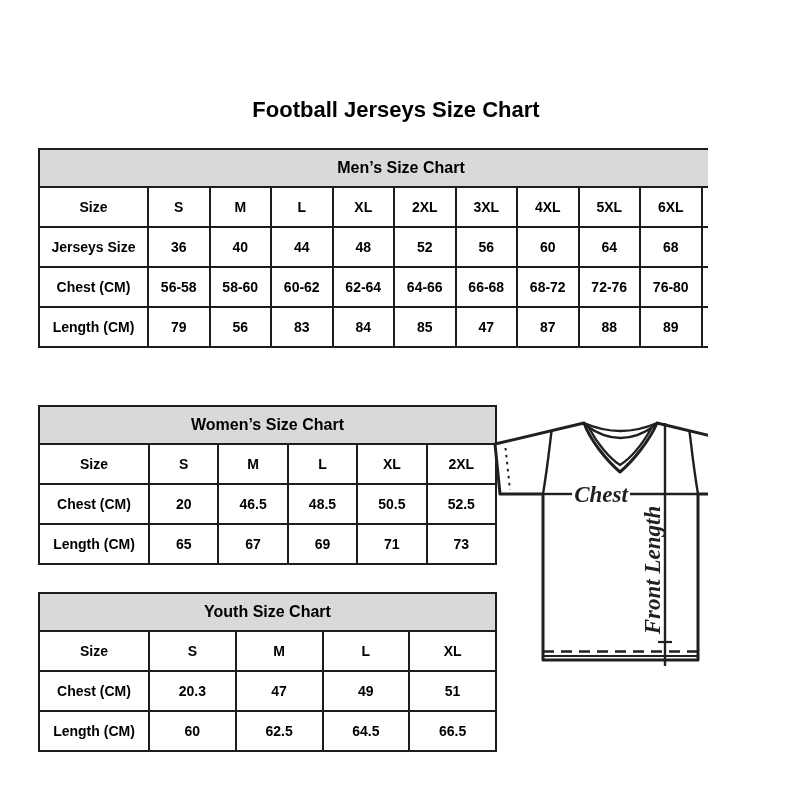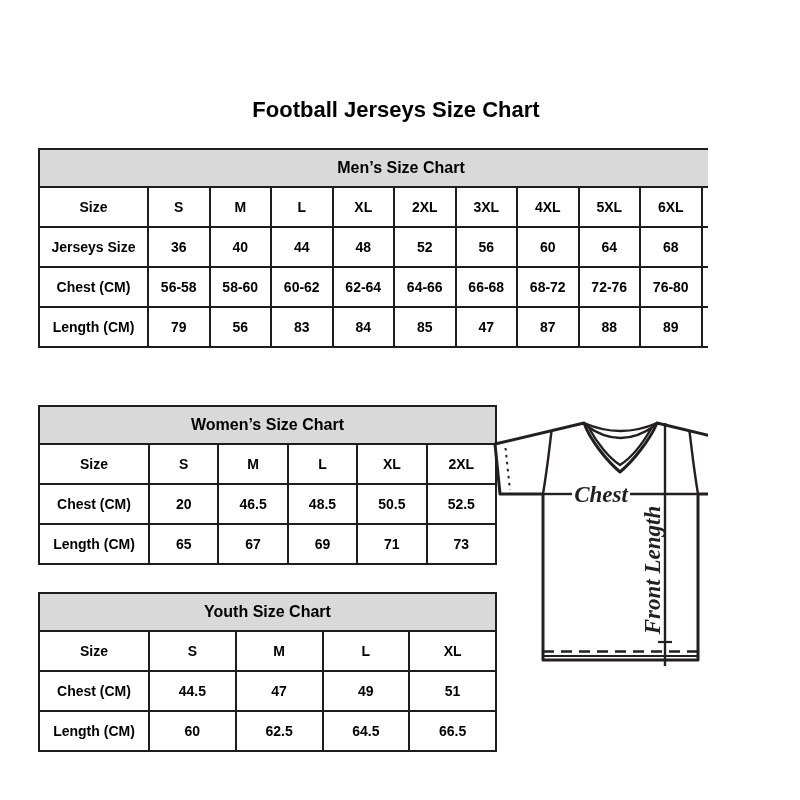--- a/index.html
+++ b/index.html
@@ -184,21 +184,21 @@
     <tbody>
         <tr>
           <th>Size</th>
           <td>S</td>
           <td>M</td>
           <td>L</td>
           <td>XL</td>
         </tr>
         <tr>
           <th>Chest (CM)</th>
-          <td>44.5</td>
+          <td>20.3</td>
           <td>47</td>
           <td>49</td>
           <td>51</td>
         </tr>
         <tr>
           <th>Length (CM)</th>
           <td>60</td>
           <td>62.5</td>
           <td>64.5</td>
           <td>66.5</td>

